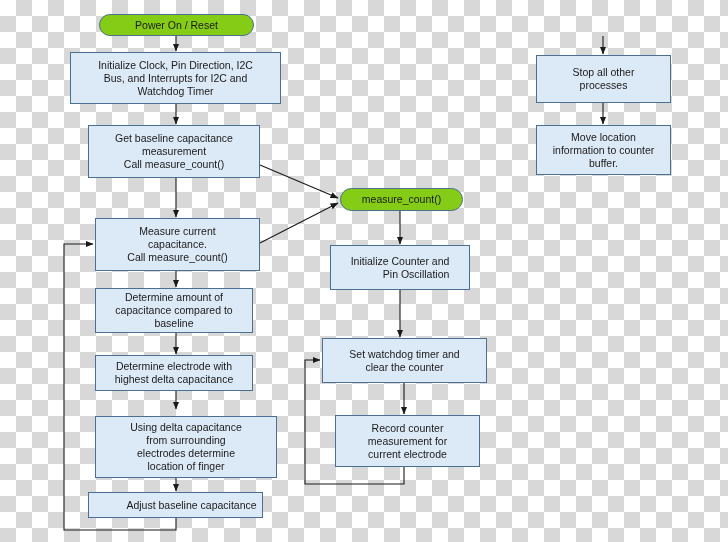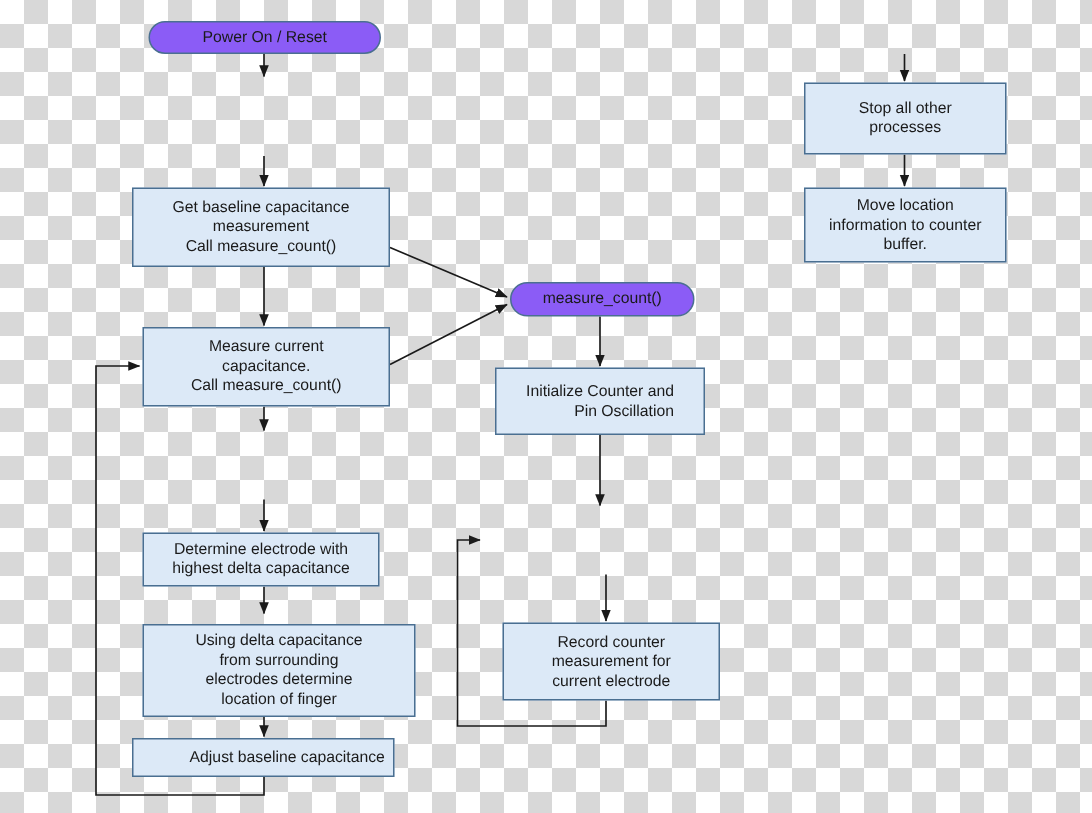--- a/index.html
+++ b/index.html
@@ -26,21 +26,21 @@
     line-height:13px;
     display:flex;
     align-items:center;
     justify-content:center;
     text-align:center;
     padding:2px 4px;
     white-space:pre-line;
   }
   .term{
     border-radius:40px;
-    background:#8b5cf6;
+    background:#84cc16;
     border:1px solid #4a6f91;
     text-align:right;
   }
   svg.links{position:absolute;left:0;top:0;width:728px;height:542px;pointer-events:none;}
 </style>
 </head>
 <body>
 
 <div id="canvas">
 
@@ -80,37 +80,45 @@
 
       <path d="M404,467 L404,484 L305,484 L305,360 L320,360"></path>
 
       <path d="M603,36 L603,54"></path>
 
       <path d="M603,103 L603,124"></path>
     </g>
   </svg>
 
   <div class="node term" style="left:99px;top:14px;width:155px;height:22px;">Power On / Reset</div>
+  <div class="node" style="left:70px;top:52px;width:211px;height:52px;">Initialize Clock, Pin Direction, I2C
+Bus, and Interrupts for I2C and
+Watchdog Timer</div>
   <div class="node" style="left:88px;top:125px;width:172px;height:53px;">Get baseline capacitance
 measurement
 Call measure_count()</div>
   <div class="node" style="left:95px;top:218px;width:165px;height:53px;">Measure current
 capacitance.
 Call measure_count()</div>
+  <div class="node" style="left:95px;top:288px;width:158px;height:45px;">Determine amount of
+capacitance compared to
+baseline</div>
   <div class="node" style="left:95px;top:355px;width:158px;height:36px;">Determine electrode with
 highest delta capacitance</div>
   <div class="node" style="left:95px;top:416px;width:182px;height:62px;">Using delta capacitance
 from surrounding
 electrodes determine
 location of finger</div>
   <div class="node" style="left:88px;top:492px;width:175px;height:26px;padding-left:36px;">Adjust baseline capacitance</div>
 
   <div class="node term" style="left:340px;top:188px;width:123px;height:23px;">measure_count()</div>
   <div class="node" style="left:330px;top:245px;width:140px;height:45px;text-align:right;">Initialize Counter and
 Pin Oscillation</div>
+  <div class="node" style="left:322px;top:338px;width:165px;height:45px;">Set watchdog timer and
+clear the counter</div>
   <div class="node" style="left:335px;top:415px;width:145px;height:52px;">Record counter
 measurement for
 current electrode</div>
 
   <div class="node" style="left:536px;top:55px;width:135px;height:48px;">Stop all other
 processes</div>
   <div class="node" style="left:536px;top:125px;width:135px;height:50px;">Move location
 information to counter
 buffer.</div>
 

